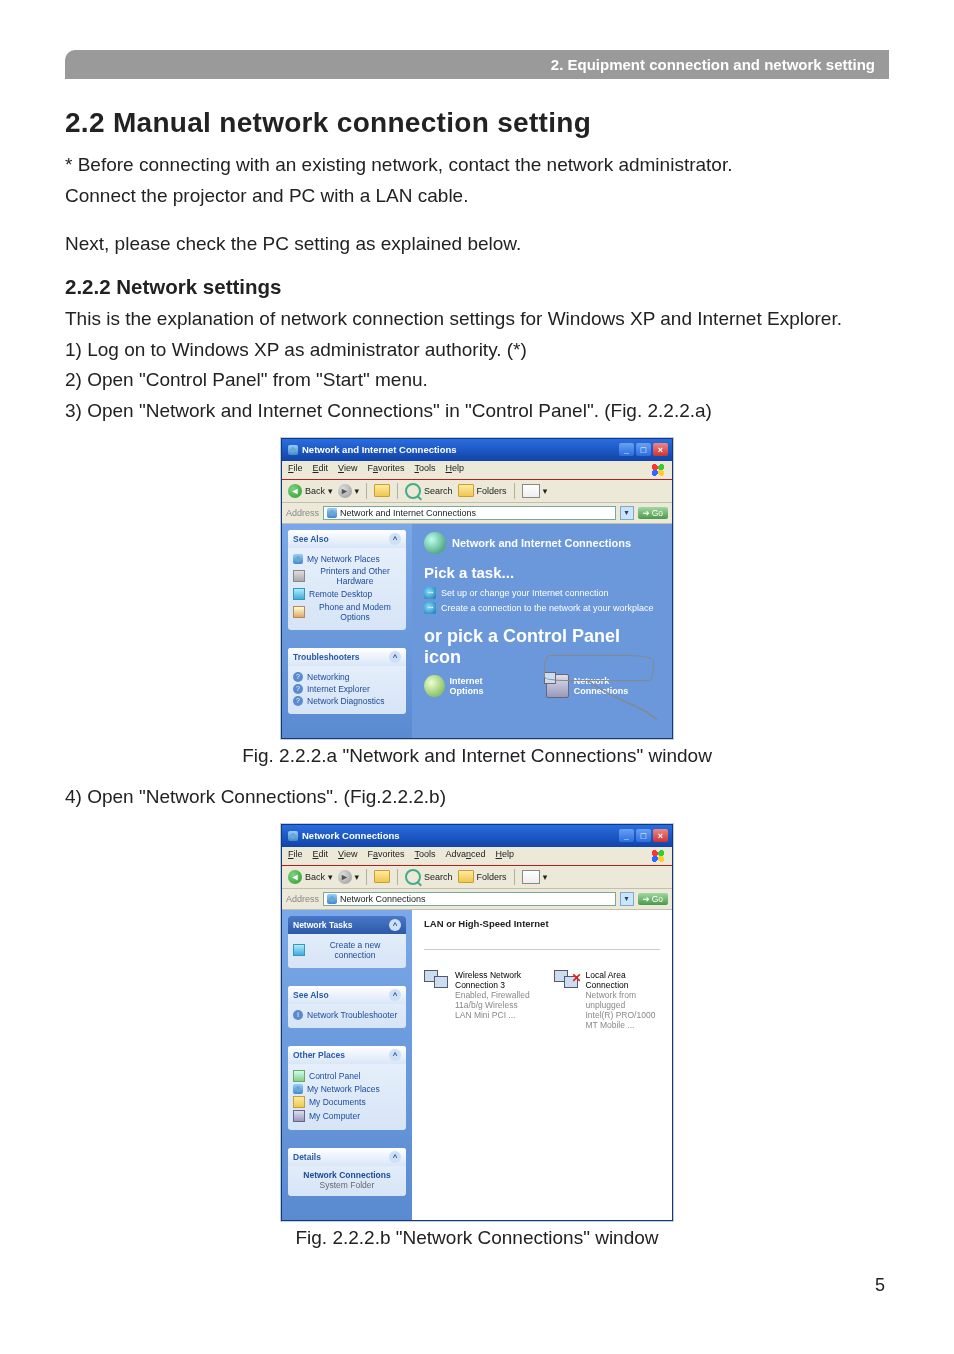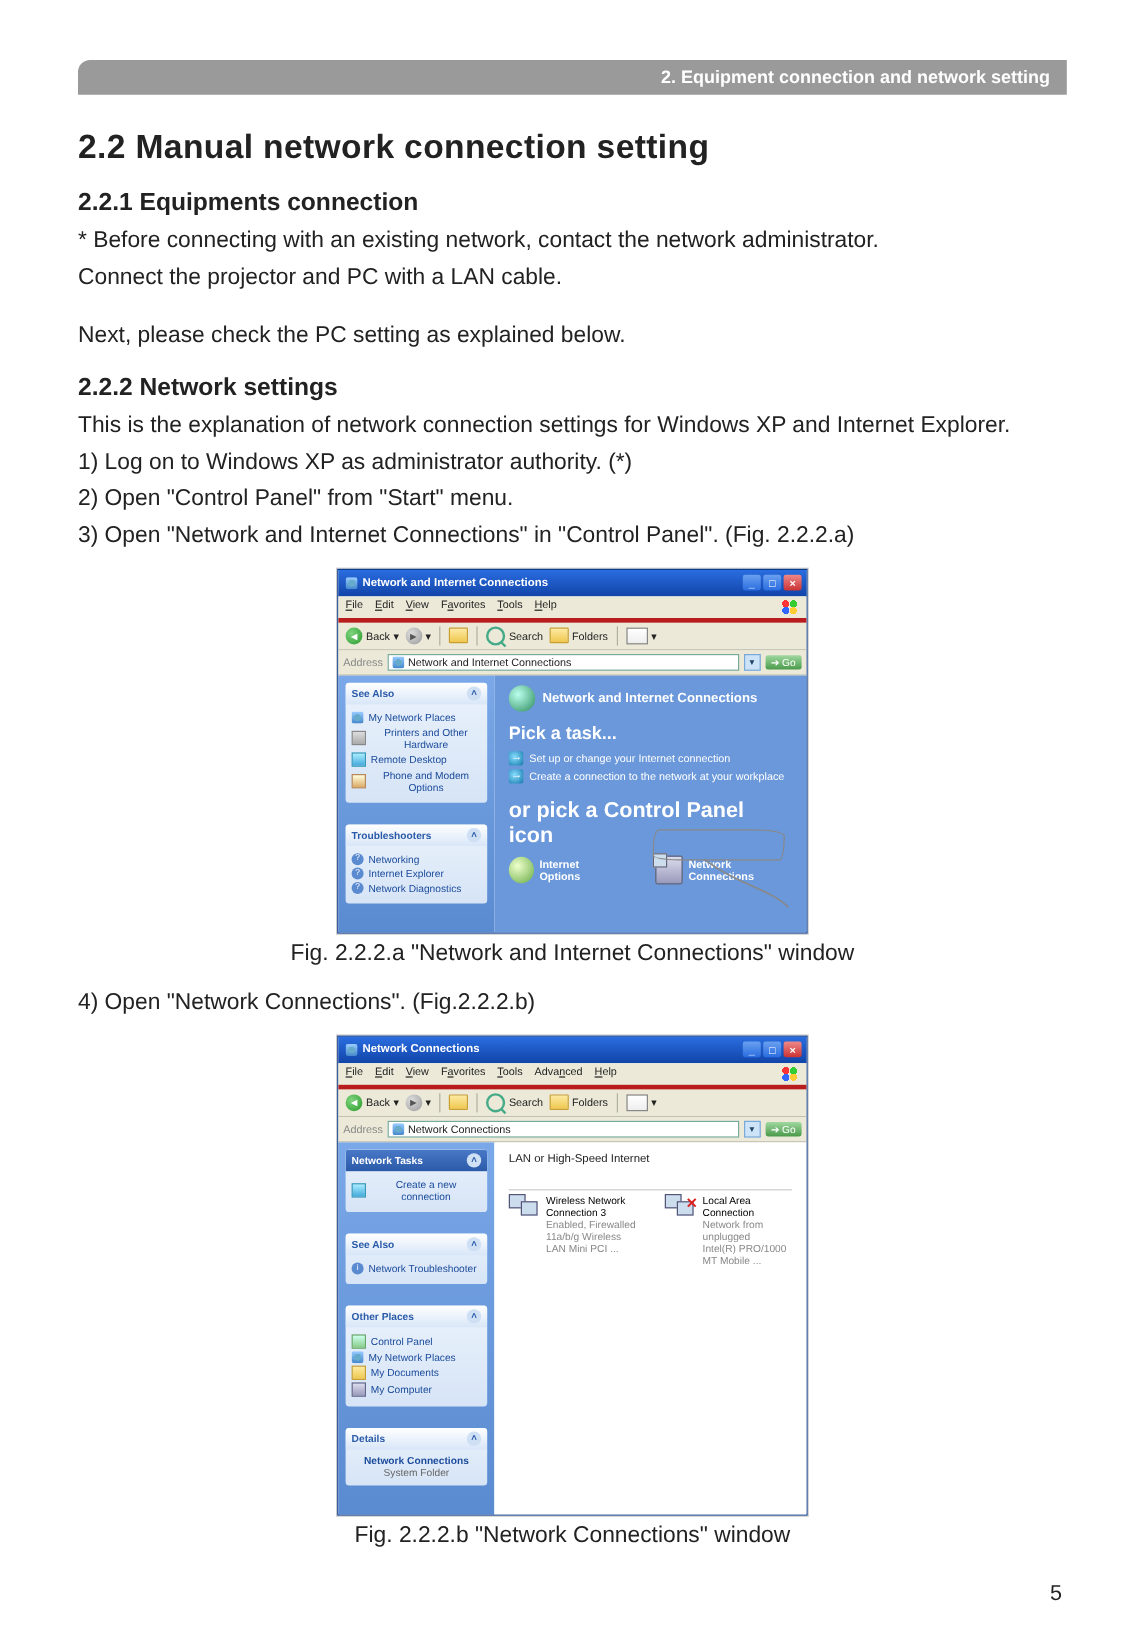--- a/index.html
+++ b/index.html
@@ -91,21 +91,21 @@
     border-radius: 2px;
     display: flex; align-items: center; justify-content: center;
     color: #fff; font-size: 9px; font-weight: bold; font-family: Arial;
   }
   .xp-winbtn.min, .xp-winbtn.max { background: linear-gradient(to bottom,#6aa0f0,#2a6de0); }
   .xp-winbtn.close { background: linear-gradient(to bottom,#e88,#c33); }
   .xp-menubar {
     background: #ece9d8;
     padding: 2px 6px;
     font-size: 9px;
-    border-bottom: 4px solid #b91c1c;
+    border-bottom: 1px solid #b91c1c;
     display:flex; gap:10px;
   }
   .xp-menubar span u { text-decoration: underline; }
   .xp-win-flag { width:16px;height:14px;background:radial-gradient(circle at 30% 30%,#f33,#f33 3px,transparent 3px),radial-gradient(circle at 70% 30%,#3c3,#3c3 3px,transparent 3px),radial-gradient(circle at 30% 70%,#36f,#36f 3px,transparent 3px),radial-gradient(circle at 70% 70%,#fc3,#fc3 3px,transparent 3px); background-color:#ece9d8; margin-left:auto;}
   .xp-toolbar {
     background: #ece9d8;
     padding: 3px 6px;
     border-bottom: 1px solid #c0c0b0;
     display: flex;
     align-items: center;
@@ -176,21 +176,21 @@
   .picktask{color:#fff;font-weight:bold;font-size:15px;margin:6px 0 6px 0;font-family:Arial;}
   .task-link{display:flex;align-items:center;gap:5px;color:#fff;font-size:9px;margin:3px 0;}
   .task-ic{width:12px;height:12px;background:radial-gradient(circle at 40% 40%,#8df,#17a);border-radius:2px;position:relative;}
   .task-ic::after{content:"→";position:absolute;left:2px;top:-1px;font-size:9px;color:#fff;}
   .cp-icon-row{display:flex;gap:32px;margin-top:0;}
   .cp-item{display:flex;align-items:center;gap:5px;font-size:9px;font-weight:bold;color:#fff;}
   .cp-globe{width:22px;height:22px;background:radial-gradient(circle at 35% 35%,#efc,#6a4);border-radius:50%;}
   .cp-net{width:22px;height:22px;background:linear-gradient(#dde,#99b);border:1px solid #667;border-radius:2px;position:relative;}
   .cp-net::after{content:"";position:absolute;width:10px;height:10px;border:1px solid #667;background:#cde;top:-3px;left:-3px;}
 
-  .main-cat-hd{font-weight:normal;font-size:9.5px;border-bottom:1px solid #ccc;padding-bottom:20px;margin-bottom:3px;}
+  .main-cat-hd{font-weight:bold;font-size:9.5px;border-bottom:1px solid #ccc;padding-bottom:20px;margin-bottom:20px;}
   .nc-items{display:flex;gap:22px;}
   .nc-item{display:flex;gap:5px;font-size:8.5px;}
   .nc-ic{width:26px;height:22px;position:relative;flex:0 0 26px;}
   .nc-ic .mon1,.nc-ic .mon2{position:absolute;width:12px;height:10px;background:#cde;border:1px solid #557;}
   .nc-ic .mon1{top:0;left:0;}
   .nc-ic .mon2{top:6px;left:10px;}
   .nc-ic.unplug .mon2::after{content:"✕";position:absolute;color:#d22;font-size:12px;font-weight:bold;left:6px;top:-6px;}
   .nc-txt .nm{color:#000;}
   .nc-txt .st{color:#888;}
   .scribble {
@@ -203,21 +203,20 @@
 </style>
 </head>
 <body>
 
 <div class="page">
 
   <div class="top-bar">2. Equipment connection and network setting</div>
 
   <h1 class="section-title">2.2 Manual network connection setting</h1>
 
-  <h2 class="subsection-title">2.2.1 Equipments connection</h2>
   <p class="body">* Before connecting with an existing network, contact the network administrator.</p>
   <p class="body">Connect the projector and PC with a LAN cable.</p>
   <div class="gap"></div>
   <p class="body">Next, please check the PC setting as explained below.</p>
 
   <h2 class="subsection-title">2.2.2 Network settings</h2>
   <p class="body">This is the explanation of network connection settings for Windows XP and Internet Explorer.</p>
   <p class="body">1) Log on to Windows XP as administrator authority. (*)</p>
   <p class="body">2) Open "Control Panel" from "Start" menu.</p>
   <p class="body">3) Open "Network and Internet Connections" in "Control Panel". (Fig. 2.2.2.a)</p>

